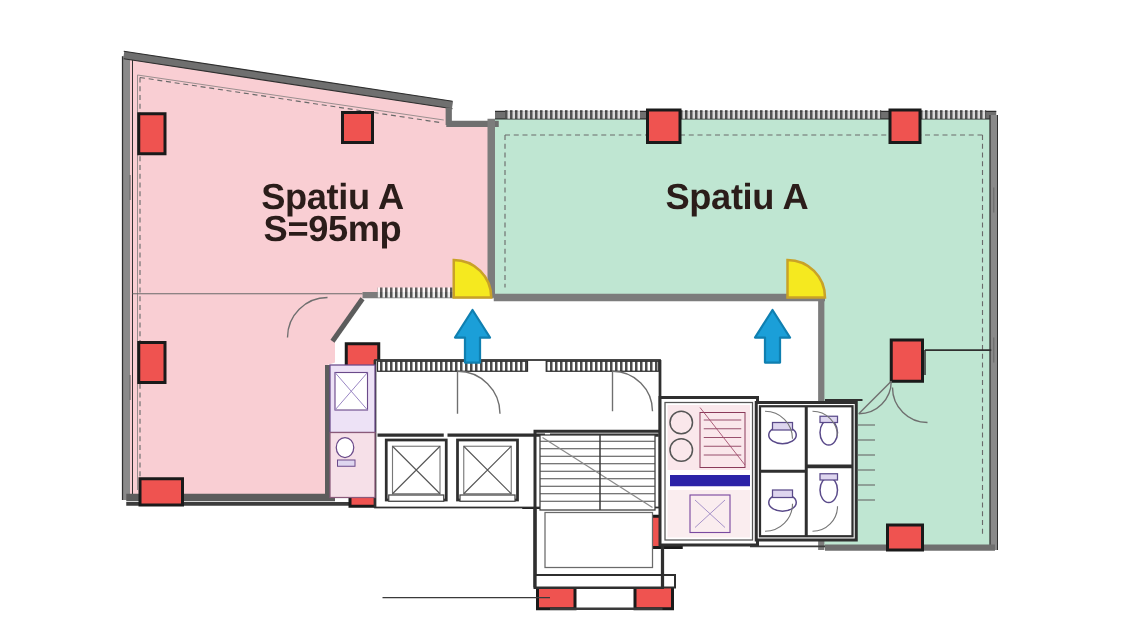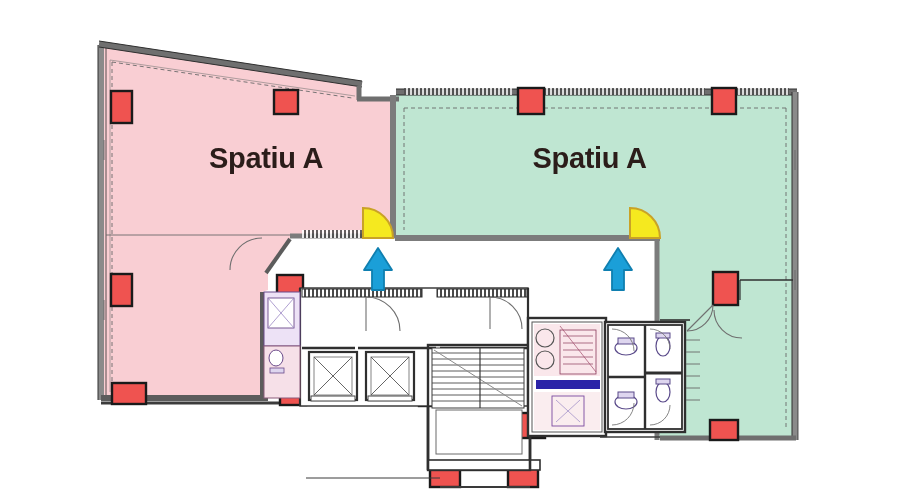--- a/index.html
+++ b/index.html
@@ -311,19 +311,20 @@
     </g>
     <g>
       <path d="M630,238 L630,208 A30,30 0 0 1 660,238 Z" fill="#f5e91f" stroke="#c9a227" stroke-width="2"></path>
       <path d="M618,248 L632,270 L624,270 L624,290 L612,290 L612,270 L604,270 Z" fill="#1b9fd8" stroke="#0f7fb0" stroke-width="1.8" stroke-linejoin="round"></path>
     </g>
 
   </svg>
 
   <div id="label-a" class="space-label">
     <span class="l1">Spatiu A</span>
+    <span class="l2">S=95mp</span>
   </div>
 
   <div id="label-b" class="space-label">
     <span class="l1">Spatiu A</span>
   </div>
 
 </div>
 
 </body></html>

